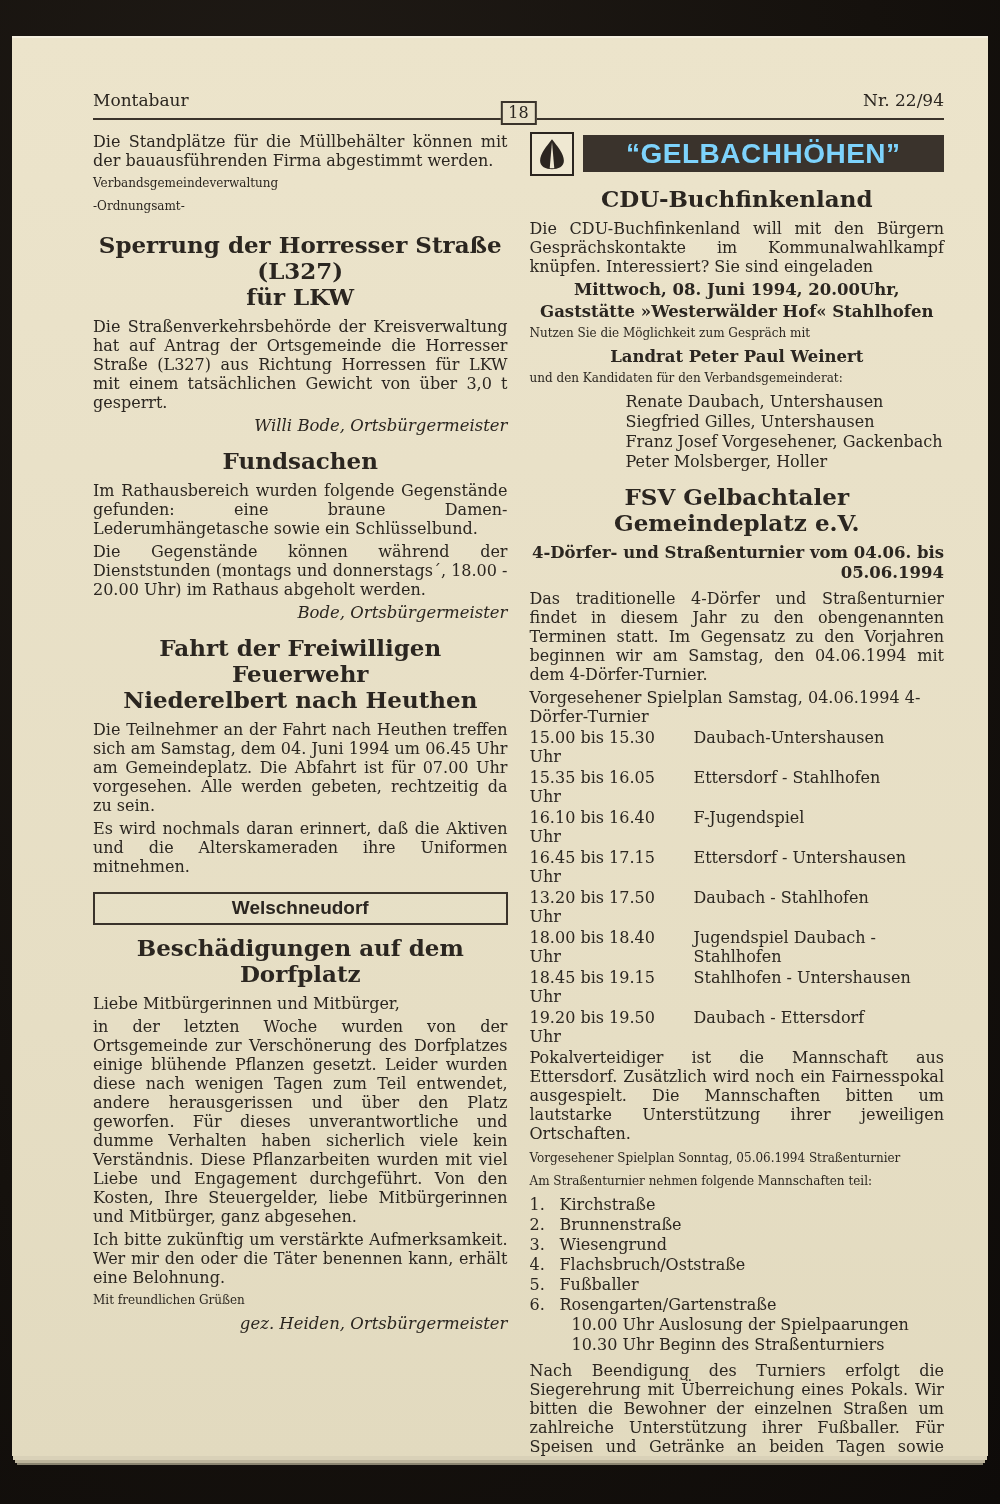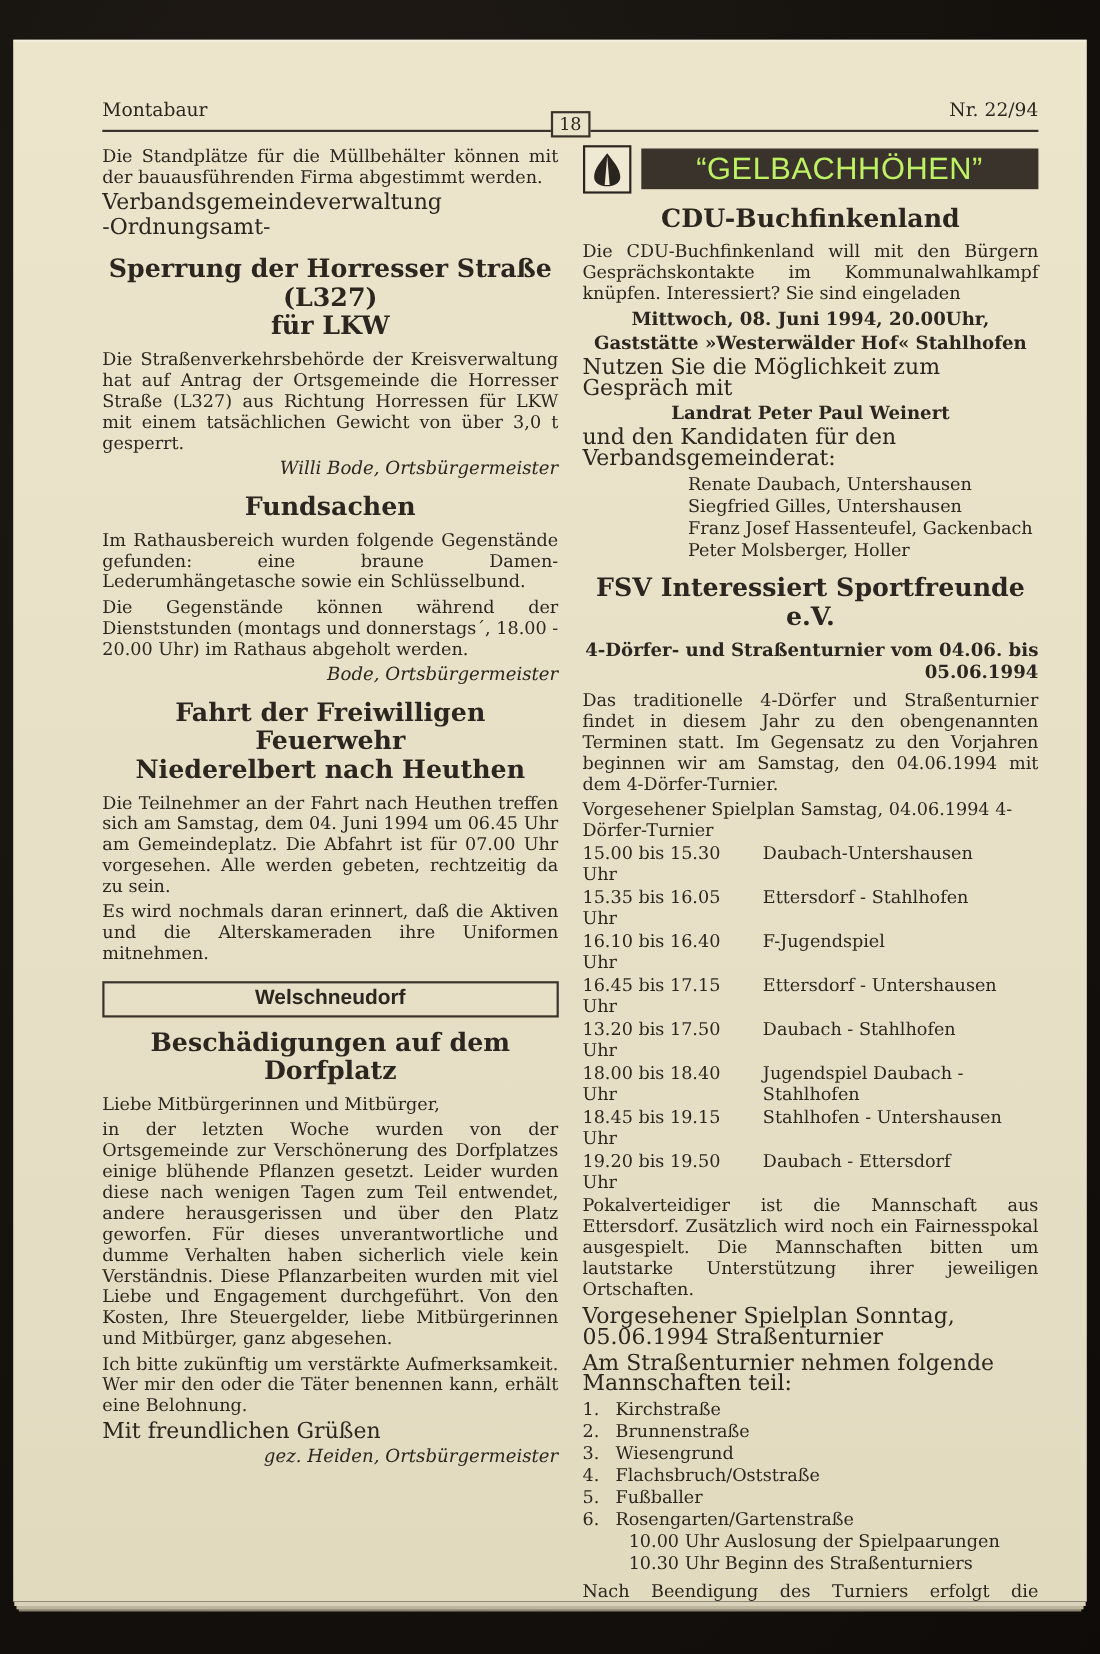--- a/index.html
+++ b/index.html
@@ -33,21 +33,21 @@
 
   .columns{display:flex;gap:22px;margin-top:12px;}
   .col{width:428px;}
 
   p.body{font-size:16px;line-height:19px;text-align:justify;margin:0 0 4px 0;}
   p.nojust{text-align:left;}
   .head{font-size:23px;line-height:26px;font-weight:bold;text-align:center;margin:12px 0 7px 0;}
   .head.tight{margin-top:16px;}
   .subhead{font-size:16.5px;font-weight:bold;text-align:right;margin:1px 0 6px 0;line-height:20px;}
   .sig{text-align:right;font-style:italic;font-size:16.5px;line-height:20px;margin:3px 0 8px 0;}
-  .plainline{font-size:20px;line-height:19px;margin:0 0 4px 0;}
+  .plainline{font-size:12px;line-height:19px;margin:0 0 4px 0;}
 
   .banner-box{
     border:2px solid #3a332b;text-align:center;
     font-family:"Liberation Sans", sans-serif;font-weight:bold;font-size:19px;
     padding:3px 0 4px 0;margin:16px 0 10px 0;background:rgba(255,255,255,0.03);
   }
 
   .matches{display:grid;grid-template-columns:160px 1fr;column-gap:4px;row-gap:2px;
     font-size:16px;line-height:19px;margin:0 0 2px 0;}
 
@@ -57,23 +57,23 @@
 
   .candidates{padding-left:96px;font-size:16px;line-height:20px;margin:0 0 4px 0;}
   .center-bold{text-align:center;font-weight:bold;font-size:16.5px;line-height:20px;margin:2px 0;}
 
   .gelbach{display:flex;gap:9px;align-items:flex-start;margin:0 0 10px 0;}
   .gelbach-logo{
     width:40px;height:40px;border:2px solid #2b2520;background:#efe8d2;
     display:flex;align-items:center;justify-content:center;flex:0 0 auto;
   }
   .gelbach-bar{
-    flex:1;height:37px;margin-top:3px;background:#3a332c;color:#bef264;
+    flex:1;height:37px;margin-top:3px;background:#3a332c;color:#7dd3fc;
     display:flex;align-items:center;justify-content:center;
-    font-family:"Liberation Sans", sans-serif;font-weight:normal;font-size:28px;
+    font-family:"Liberation Sans", sans-serif;font-weight:bold;font-size:28px;
     letter-spacing:0.5px;
     text-align:right;
   }
 </style>
 </head>
 <body>
 
 <div class="page">
   <div class="page-inner">
 
@@ -136,25 +136,25 @@
         <div class="head" style="margin-top:2px">CDU-Buchfinkenland</div>
         <p class="body">Die CDU-Buchfinkenland will mit den Bürgern Gesprächskontakte im Kommunalwahlkampf knüpfen. Interessiert? Sie sind eingeladen</p>
         <div class="center-bold">Mittwoch, 08. Juni 1994, 20.00Uhr,</div>
         <div class="center-bold">Gaststätte »Westerwälder Hof« Stahlhofen</div>
         <div class="plainline">Nutzen Sie die Möglichkeit zum Gespräch mit</div>
         <div class="center-bold">Landrat Peter Paul Weinert</div>
         <div class="plainline">und den Kandidaten für den Verbandsgemeinderat:</div>
         <div class="candidates">
           <div>Renate Daubach, Untershausen</div>
           <div>Siegfried Gilles, Untershausen</div>
-          <div>Franz Josef Hassenteufel, Gackenbach</div>
+          <div>Franz Josef Vorgesehener, Gackenbach</div>
           <div>Peter Molsberger, Holler</div>
         </div>
 
-        <div class="head">FSV Interessiert Sportfreunde e.V.</div>
+        <div class="head">FSV Gelbachtaler Gemeindeplatz e.V.</div>
         <div class="subhead">4-Dörfer- und Straßenturnier vom 04.06. bis 05.06.1994</div>
         <p class="body">Das traditionelle 4-Dörfer und Straßenturnier findet in diesem Jahr zu den obengenannten Terminen statt. Im Gegensatz zu den Vorjahren beginnen wir am Samstag, den 04.06.1994 mit dem 4-Dörfer-Turnier.</p>
         <p class="body nojust" style="margin-bottom:2px">Vorgesehener Spielplan Samstag, 04.06.1994 4-Dörfer-Turnier</p>
 
         <div class="matches">
           <div>15.00 bis 15.30 Uhr</div>
           <div>Daubach-Untershausen</div>
           <div>15.35 bis 16.05 Uhr</div>
           <div>Ettersdorf - Stahlhofen</div>
           <div>16.10 bis 16.40 Uhr</div>

